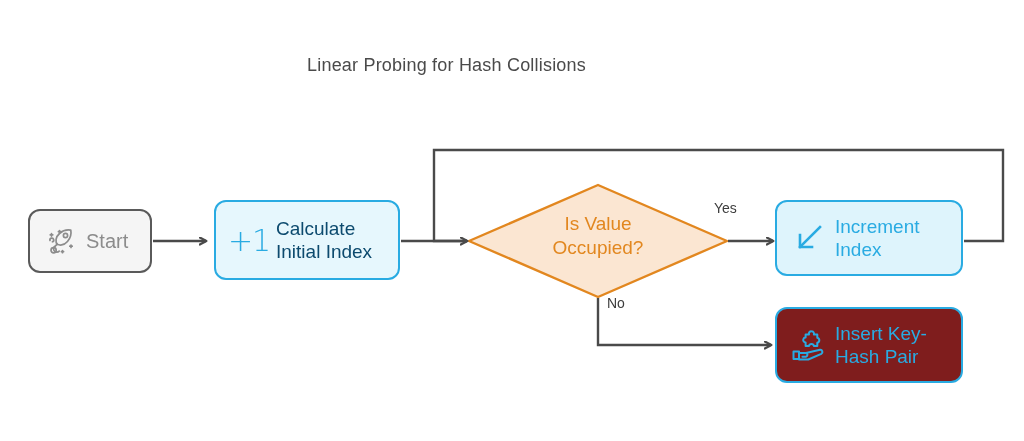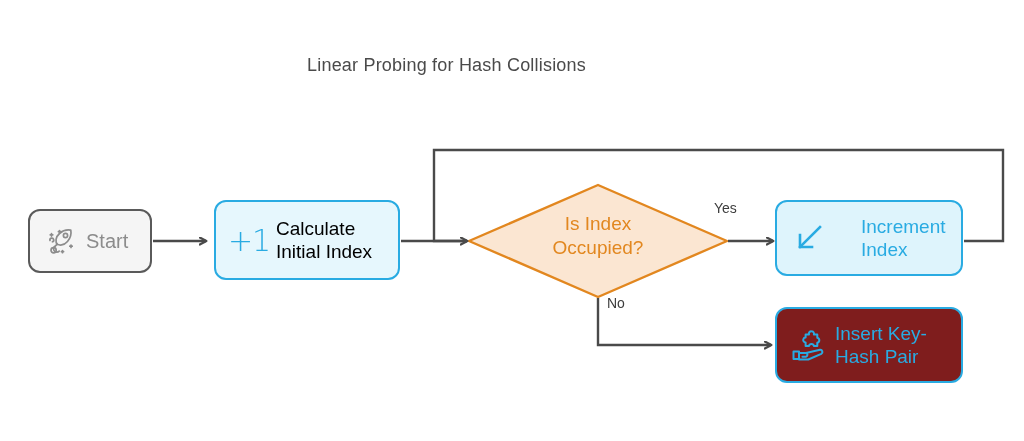--- a/index.html
+++ b/index.html
@@ -81,34 +81,33 @@
   #node-calc .ico {
     width: 42px;
     font-size: 30px;
     color: #29abe2;
     font-family: "DejaVu Sans", sans-serif;
     font-weight: 300;
     letter-spacing: -1px;
   }
   #node-calc .lbl {
     font-size: 19px;
-    color: #000000;
+    color: #0c4a6e;
     padding-left: 6px;
   }
 
   
   #node-increment {
     left: 775px;
     top: 200px;
     width: 188px;
     height: 76px;
     background: #def4fc;
     border: 2px solid #29abe2;
     padding: 0 8px 0 10px;
-    gap: 26px;
   }
   #node-increment .ico { width: 44px; height: 42px; }
   #node-increment .lbl {
     font-size: 19px;
     color: #29abe2;
     padding-left: 4px;
   }
 
   
   #node-insert {
@@ -194,21 +193,21 @@
 
 <div class="node" id="node-calc">
   <span class="ico">+1</span>
   <span class="lbl">
     <span>Calculate</span><br>
     <span>Initial Index</span>
   </span>
 </div>
 
 <div id="diamond-label">
-  <span>Is Index</span><br>
+  <span>Is Value</span><br>
   <span>Occupied?</span>
 </div>
 
 <div class="node" id="node-increment">
   <span class="ico">
     <svg width="40" height="40" viewBox="0 0 40 40" fill="none" stroke="#29abe2" stroke-width="2.6" stroke-linecap="square" stroke-linejoin="miter">
       <path d="M31 9 L11 29"></path>
       <path d="M11 17 L11 29 L23 29"></path>
     </svg>
   </span>

